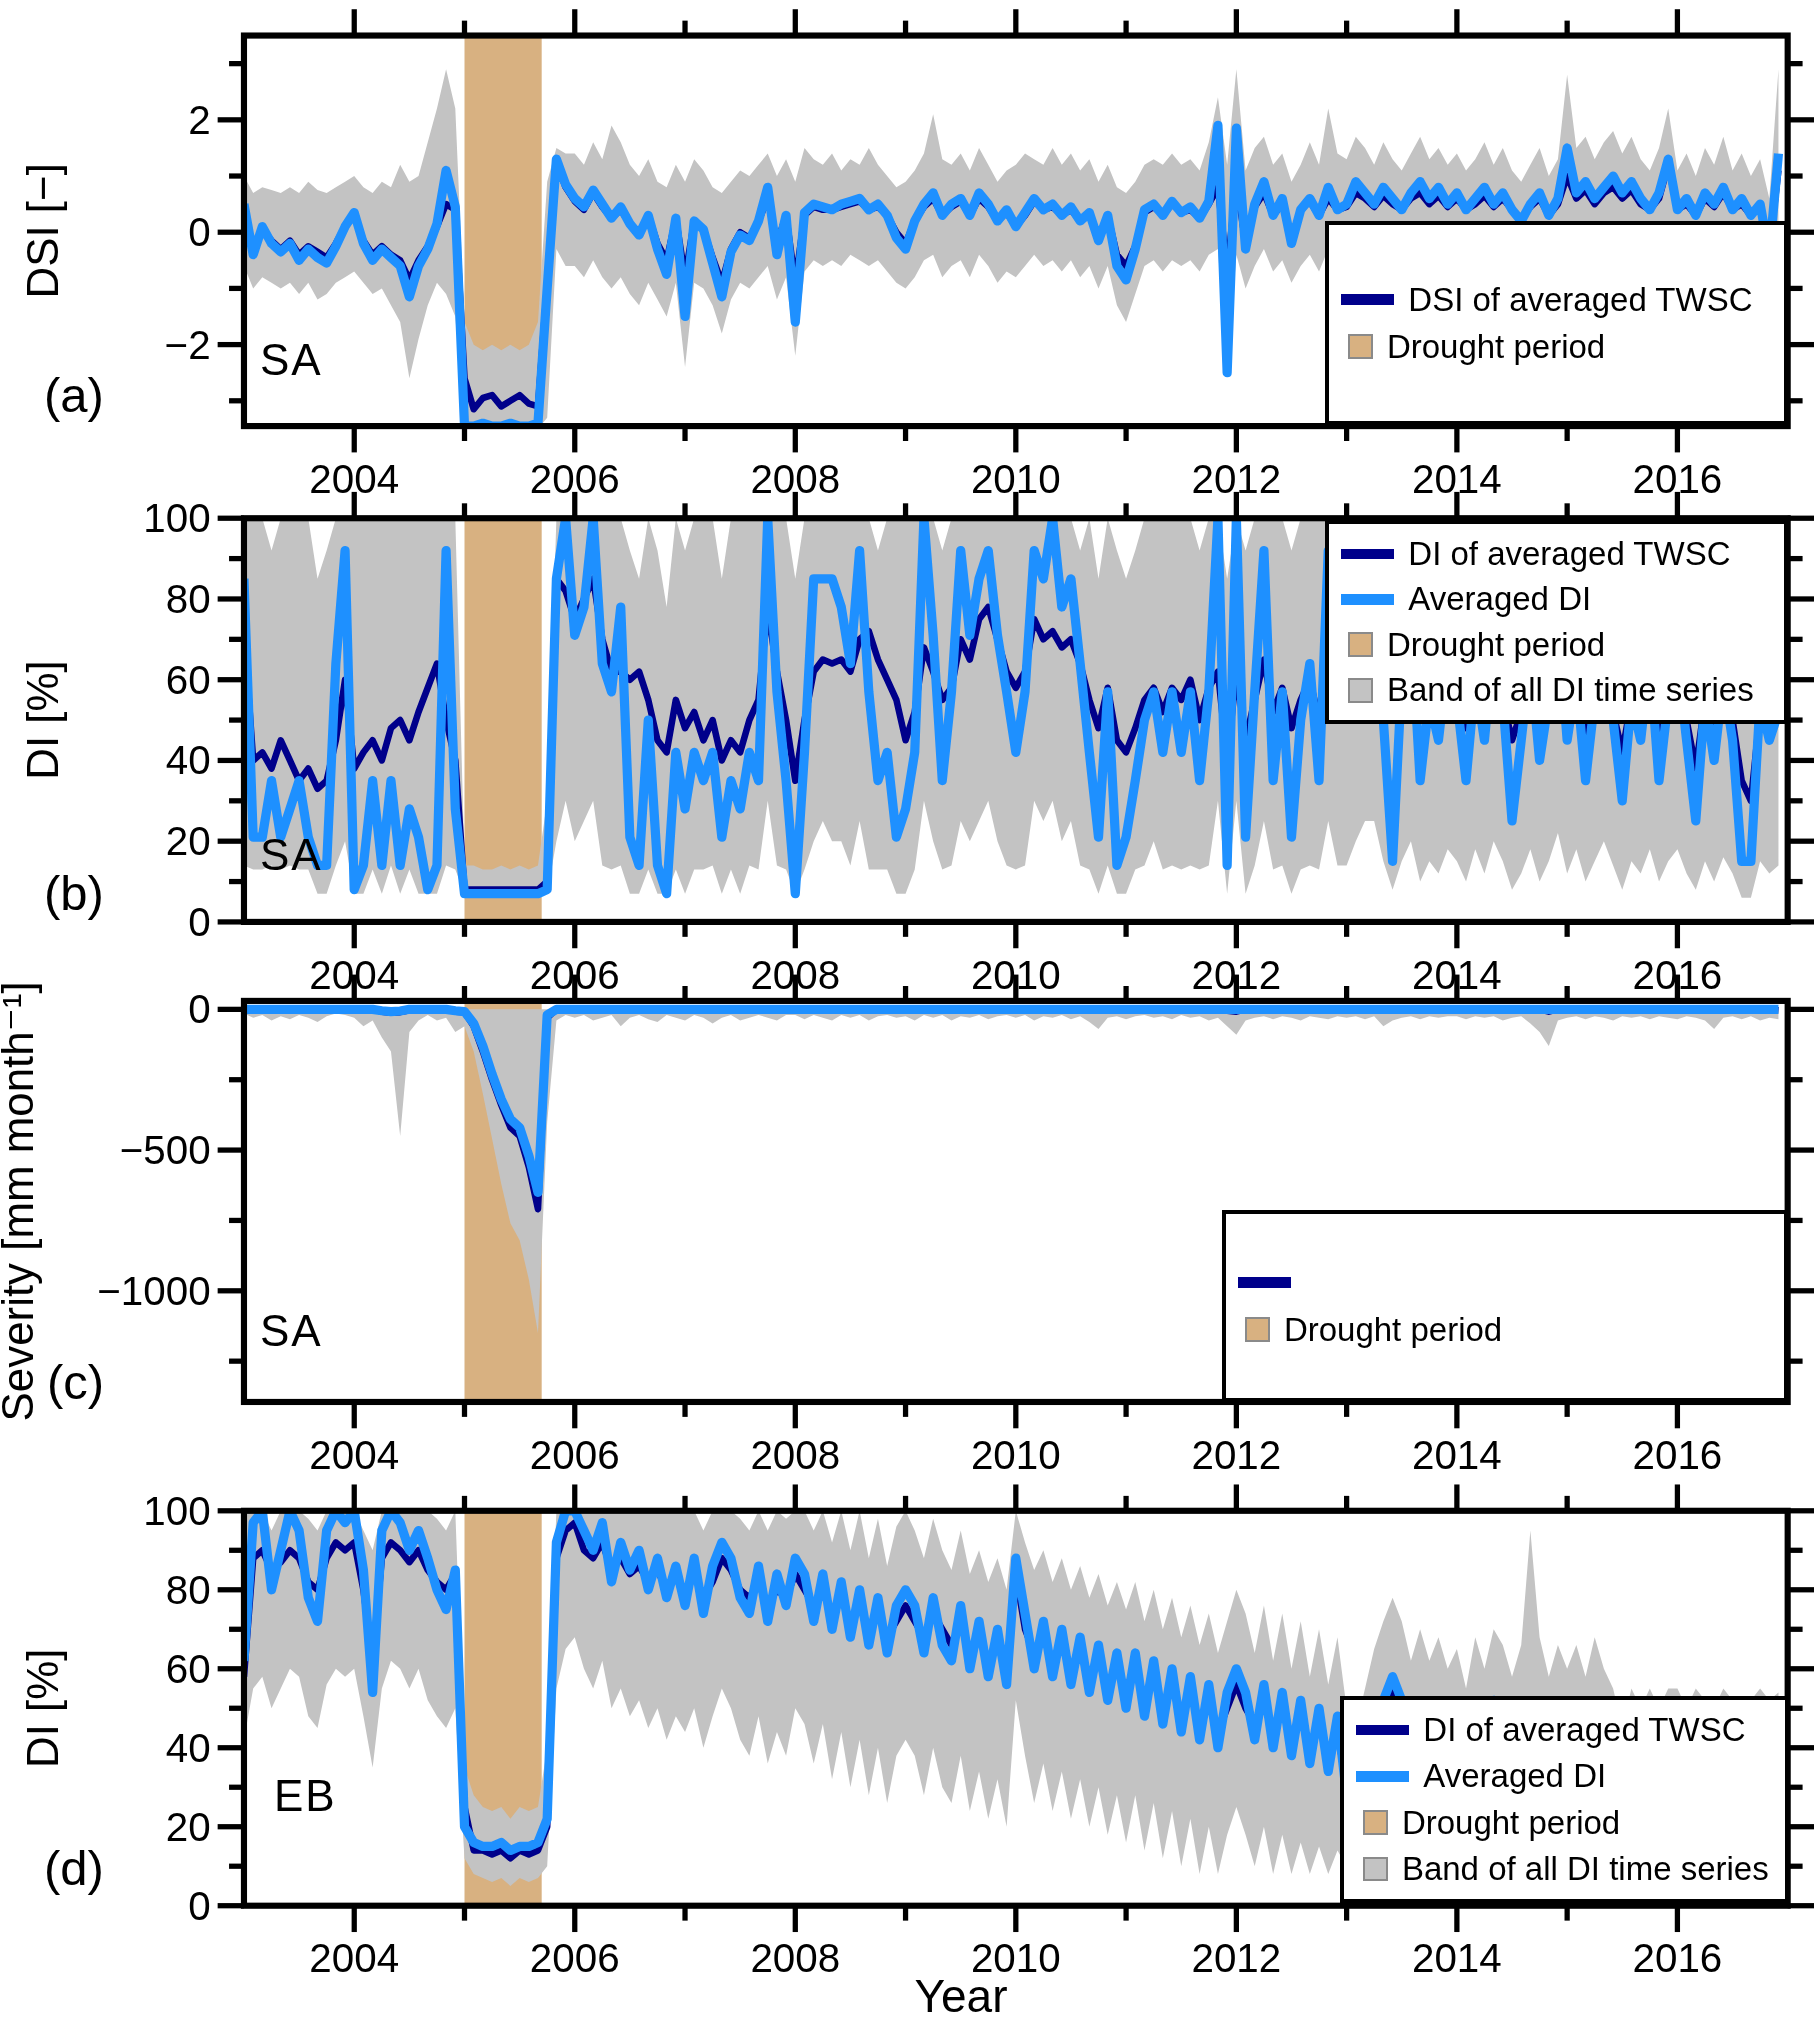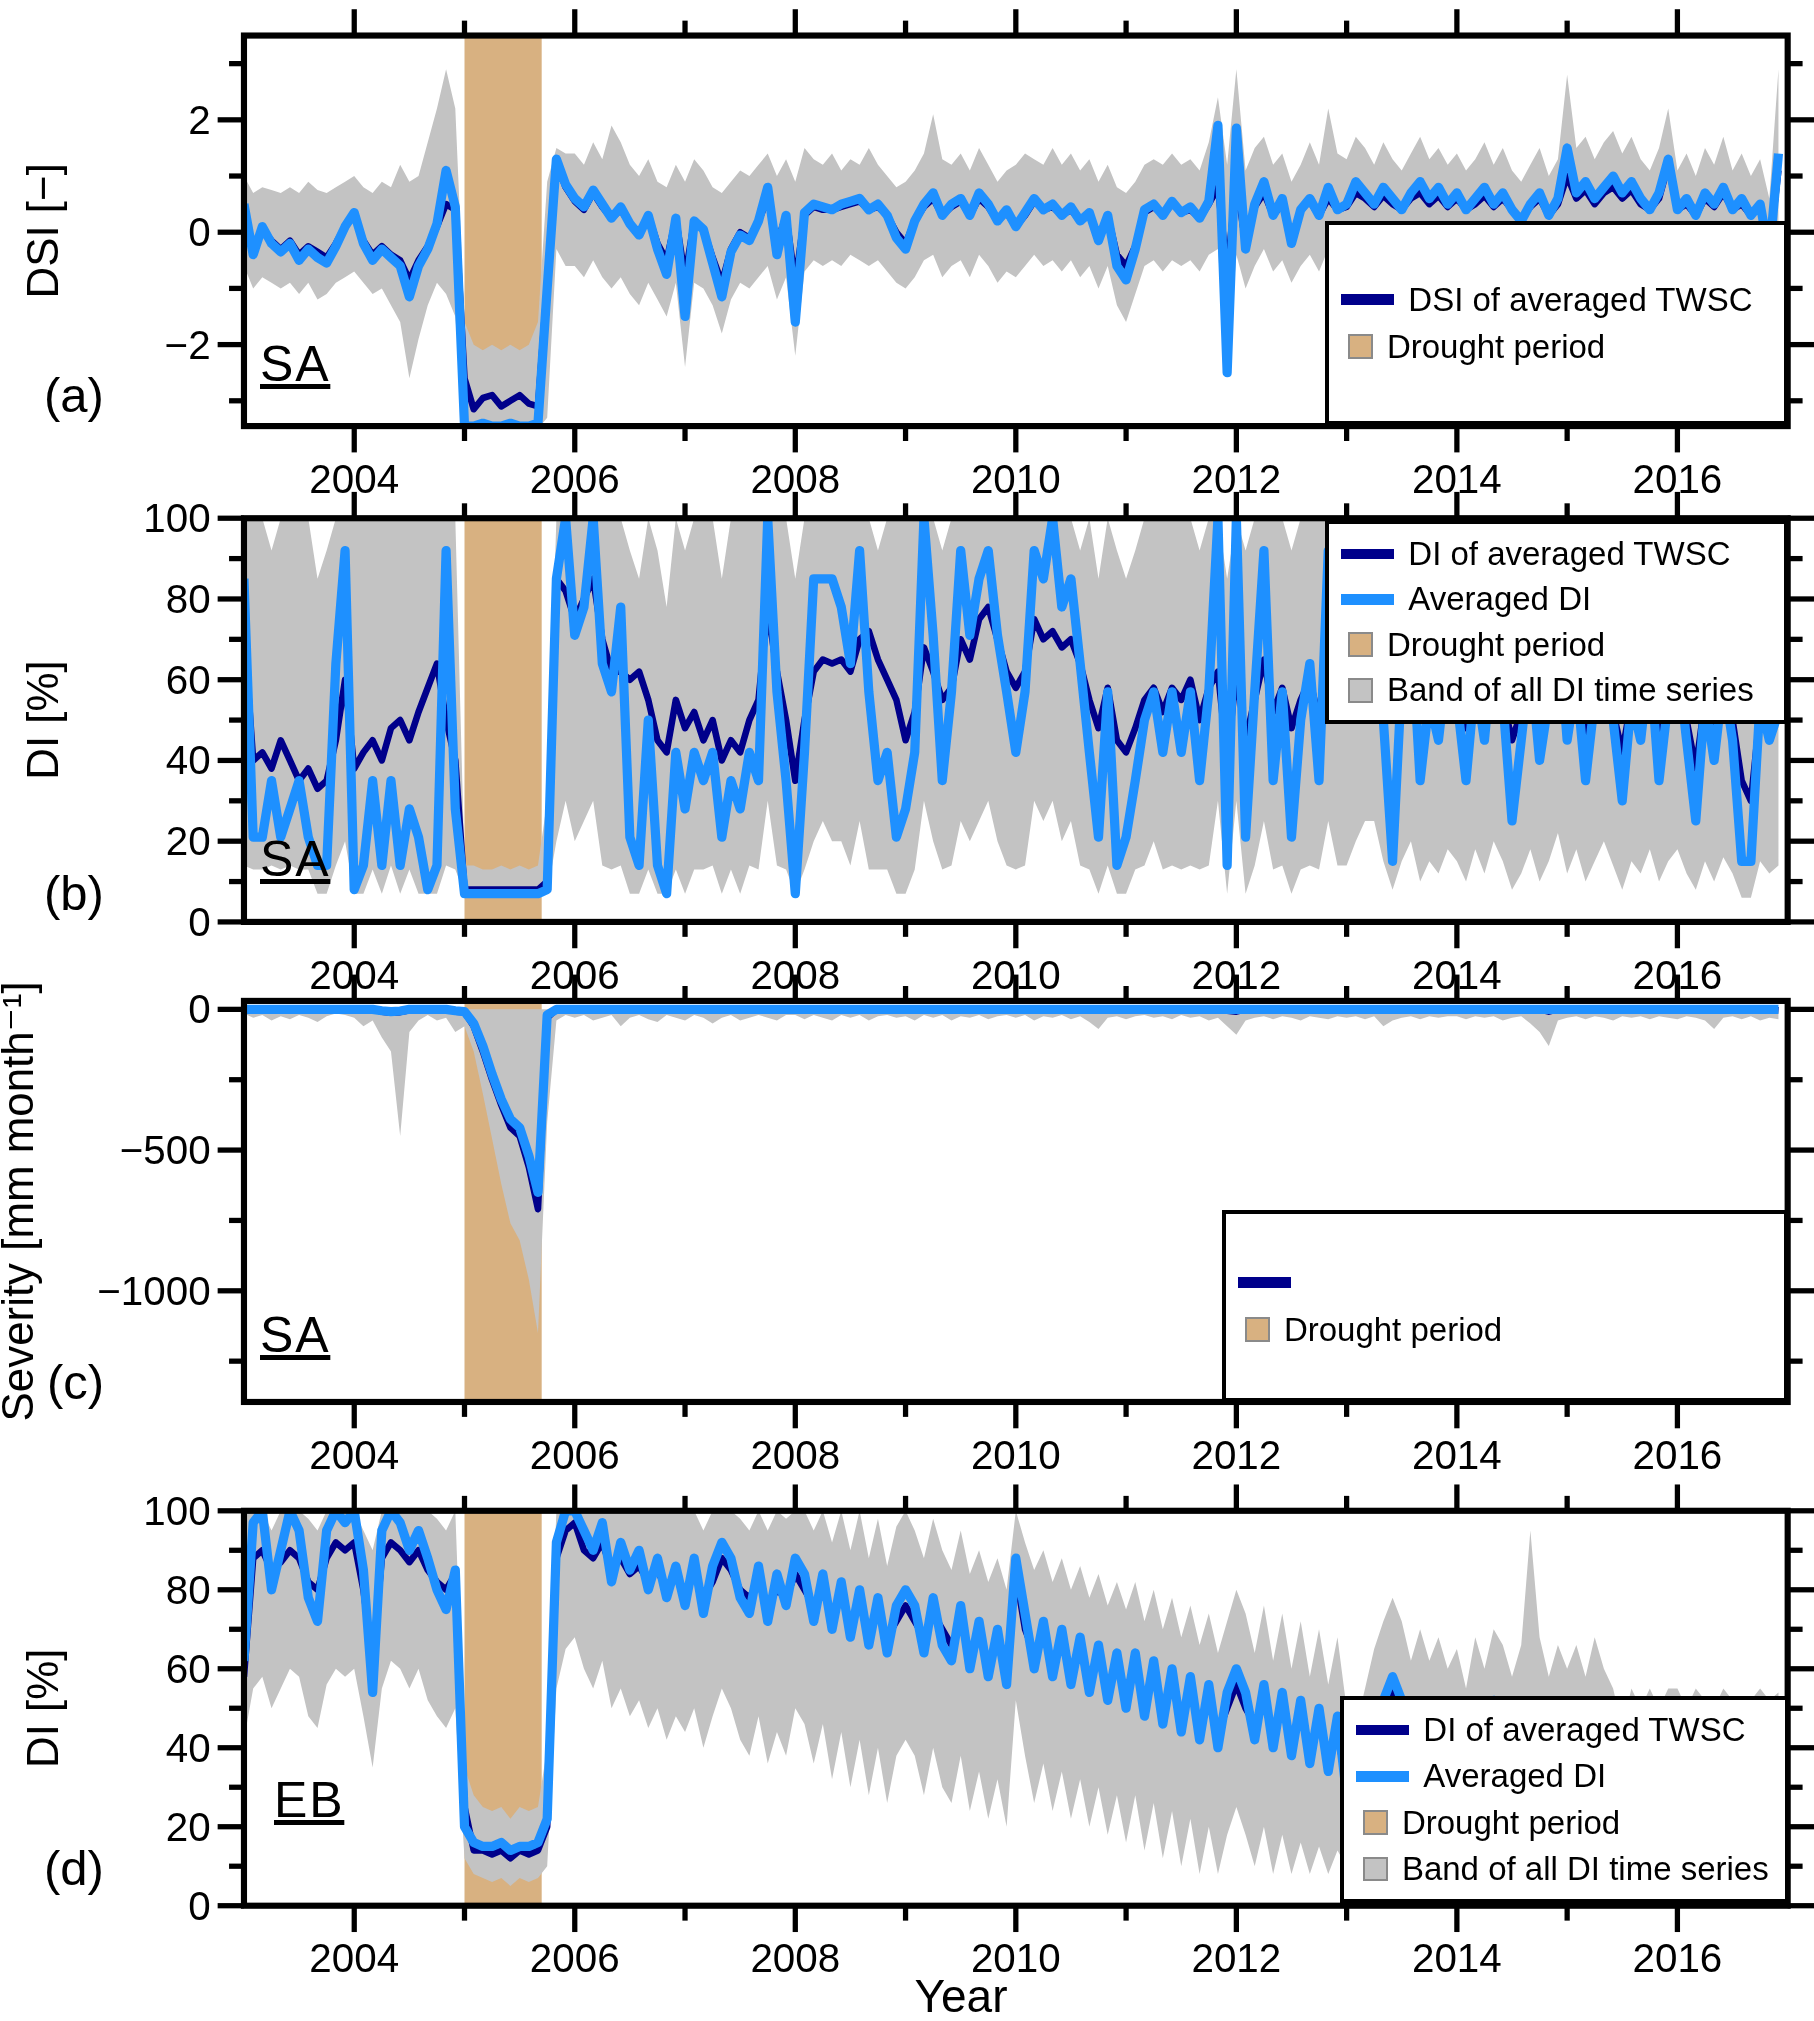--- a/index.html
+++ b/index.html
@@ -2,21 +2,21 @@
 <html style="font-size:14px"><head>
 <meta charset="utf-8">
 <style>
   html,body{margin:0;padding:0;background:#ffffff;}
   .root{position:relative;width:1814px;height:2022px;background:#ffffff;
         font-family:"Liberation Sans","DejaVu Sans",sans-serif;overflow:hidden;}
   #chart-svg{position:absolute;left:0;top:0;}
   svg text{font-family:"Liberation Sans","DejaVu Sans",sans-serif;fill:#000;}
   .overlay{position:absolute;color:#000;white-space:nowrap;}
   .panel-letter{font-size:49px;}
-  .region-label{font-size:50px;letter-spacing:1.8px;text-decoration:underline;}
+  .region-label{font-size:44px;letter-spacing:1.8px;}
   .x-title{font-size:46px;}
   .legend{position:absolute;background:#ffffff;border:4.4px solid #000;box-sizing:border-box;
           display:flex;flex-direction:column;justify-content:center;padding:7px 0 7px 12.3px;}
   .legend-row{display:flex;align-items:center;height:47px;}
   .legend-label{font-size:33px;color:#000;margin-left:14px;}
   .sw{flex:none;}
   .sw-line{width:53px;height:10.5px;}
   .sw-patch{width:24.6px;height:24.6px;box-sizing:border-box;border:2.6px solid #8a8a8a;margin-left:7px;}
   .sw-twsc{background:#00008B;}
   .sw-averaged{background:#1E90FF;}

